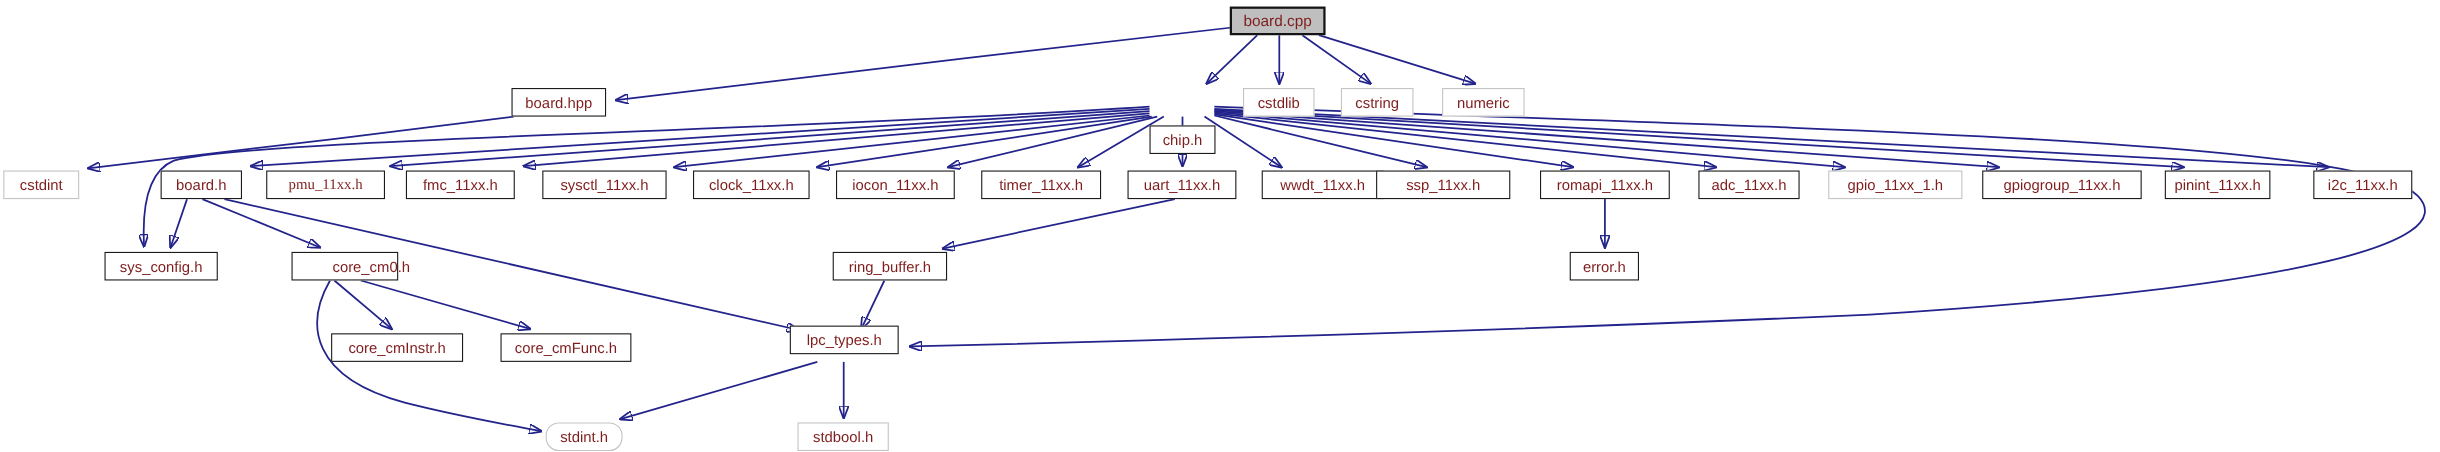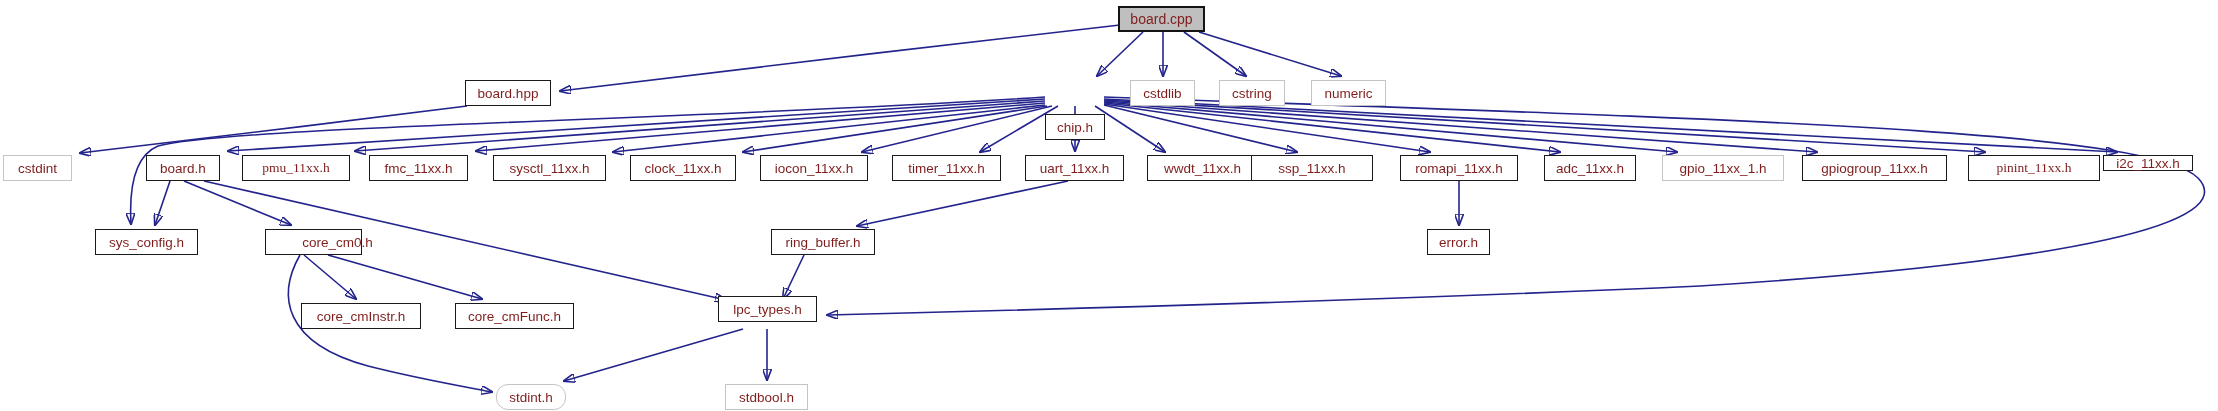--- a/index.html
+++ b/index.html
@@ -90,25 +90,25 @@
       <div class="node" style="left: 630px; top: 155px; width: 106px; height: 26px;">clock_11xx.h</div>
       <div class="node" style="left: 760px; top: 155px; width: 108px; height: 26px;">iocon_11xx.h</div>
       <div class="node" style="left: 892px; top: 155px; width: 109px; height: 26px;">timer_11xx.h</div>
       <div class="node" style="left: 1025px; top: 155px; width: 99px; height: 26px; text-align: center;">uart_11xx.h</div>
       <div class="node" style="left: 1147px; top: 155px; width: 111px; height: 26px;">wwdt_11xx.h</div>
       <div class="node" style="left: 1217px; top: 155px; width: 122px; height: 26px; margin-left: 34px;">ssp_11xx.h</div>
       <div class="node" style="left: 1400px; top: 155px; width: 118px; height: 26px;">romapi_11xx.h</div>
       <div class="node" style="left: 1544px; top: 155px; width: 92px; height: 26px;">adc_11xx.h</div>
       <div class="node external" style="left: 1662px; top: 155px; width: 122px; height: 26px;">gpio_11xx_1.h</div>
       <div class="node" style="left: 1802px; top: 155px; width: 145px; height: 26px;">gpiogroup_11xx.h</div>
-      <div class="node" style="left: 1968px; top: 155px; width: 132px; height: 26px; font-family: Liberation Serif, serif;">pinint_11xx.h</div>
-      <div class="node" style="left: 2103px; top: 155px; width: 90px; height: 16px;">i2c_11xx.h</div>
+      <div class="node" style="left: 1968px; top: 155px; width: 96px; height: 26px;">pinint_11xx.h</div>
+      <div class="node" style="left: 2103px; top: 155px; width: 90px; height: 26px;">i2c_11xx.h</div>
       <div class="node" style="left: 95px; top: 229px; width: 103px; height: 26px;">sys_config.h</div>
       <div class="node" style="left: 265px; top: 229px; width: 97px; height: 26px; padding-left: 48px;">core_cm0.h</div>
-      <div class="node" style="left: 757px; top: 229px; width: 104px; height: 26px; margin-left: 14px;">ring_buffer.h</div>
+      <div class="node" style="left: 757px; top: 229px; width: 104px; height: 26px;">ring_buffer.h</div>
       <div class="node" style="left: 1427px; top: 229px; width: 63px; height: 26px;">error.h</div>
       <div class="node" style="left: 301px; top: 303px; width: 120px; height: 26px;">core_cmInstr.h</div>
       <div class="node" style="left: 443px; top: 303px; width: 119px; height: 26px; margin-left: 12px;">core_cmFunc.h</div>
       <div class="node" style="left: 718px; top: 296px; width: 99px; height: 26px;">lpc_types.h</div>
       <div class="node external" style="left: 496px; top: 384px; width: 70px; height: 26px; border-radius: 12px;">stdint.h</div>
       <div class="node external" style="left: 725px; top: 384px; width: 83px; height: 26px;">stdbool.h</div>
     </div>
 </div>
 
 </body></html>

